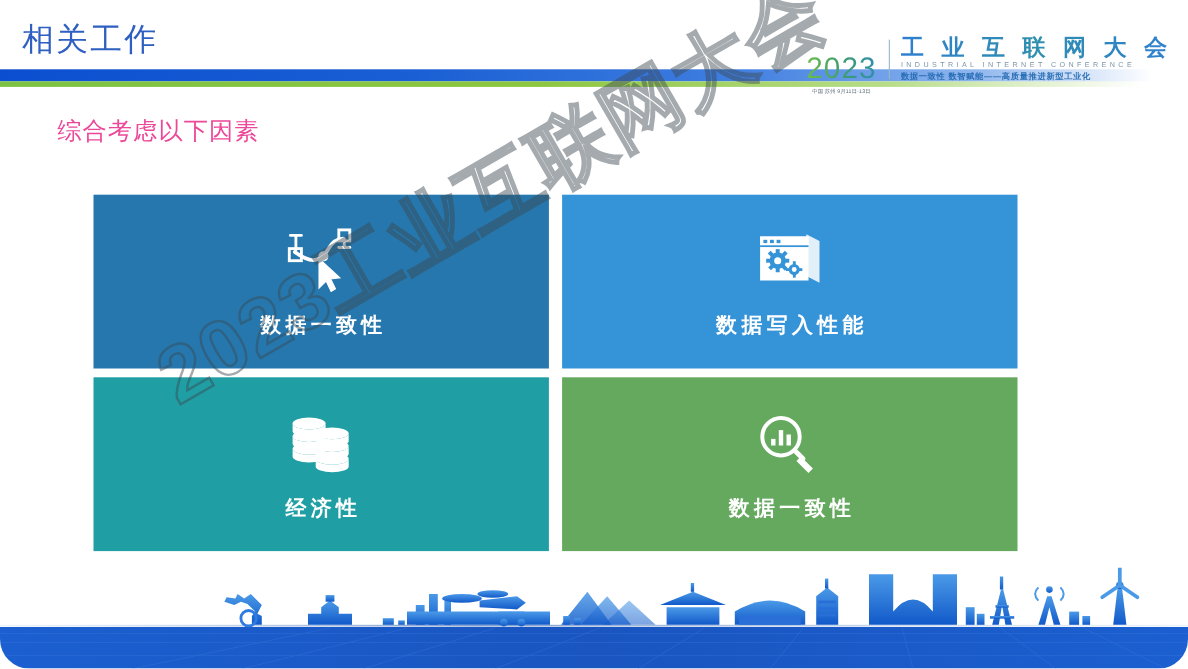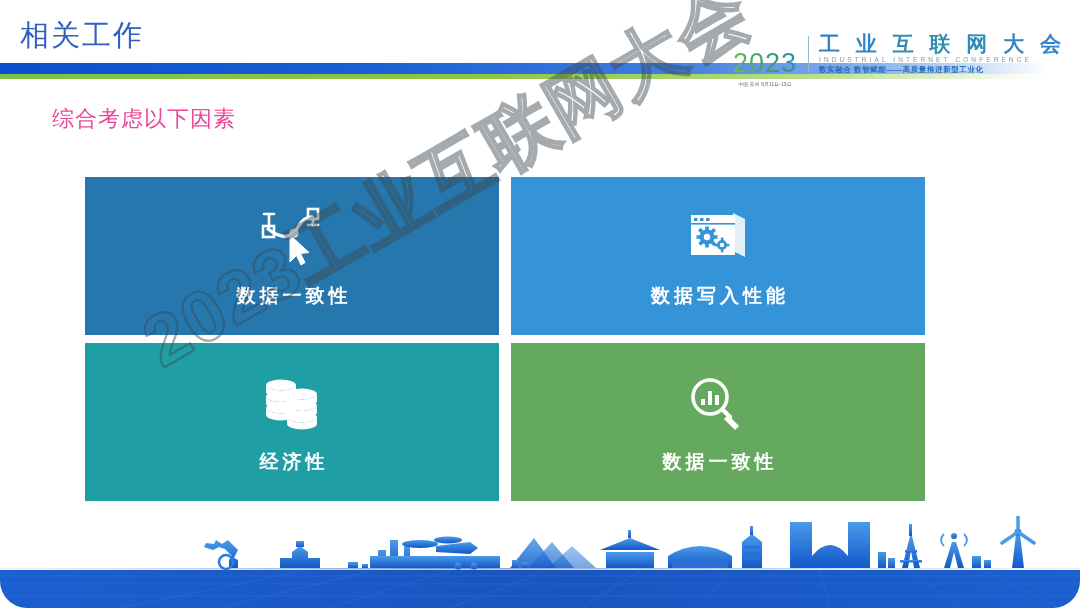--- a/index.html
+++ b/index.html
@@ -192,21 +192,21 @@
 
   <div class="logo">
     <div class="logo-year-block">
       <div class="logo-year">2023</div>
       <div class="logo-date">中国 苏州 9月11日-13日</div>
     </div>
     <div class="logo-divider"></div>
     <div class="logo-right">
       <div class="logo-cn">工 业 互 联 网 大 会</div>
       <div class="logo-en">INDUSTRIAL INTERNET CONFERENCE</div>
-      <div class="logo-sub">数实融合  数智赋能——高质量推进新型工业化</div>
+      <div class="logo-sub">数据一致性  数智赋能——高质量推进新型工业化</div>
     </div>
   </div>
 
   <div class="body-heading">综合考虑以下因素</div>
 
   <div class="grid">
 
     <div class="card" id="card0" style="background: rgb(37, 119, 173);">
       <div class="card-icon">
         <svg width="76" height="60" viewBox="0 0 76 60" fill="none">

